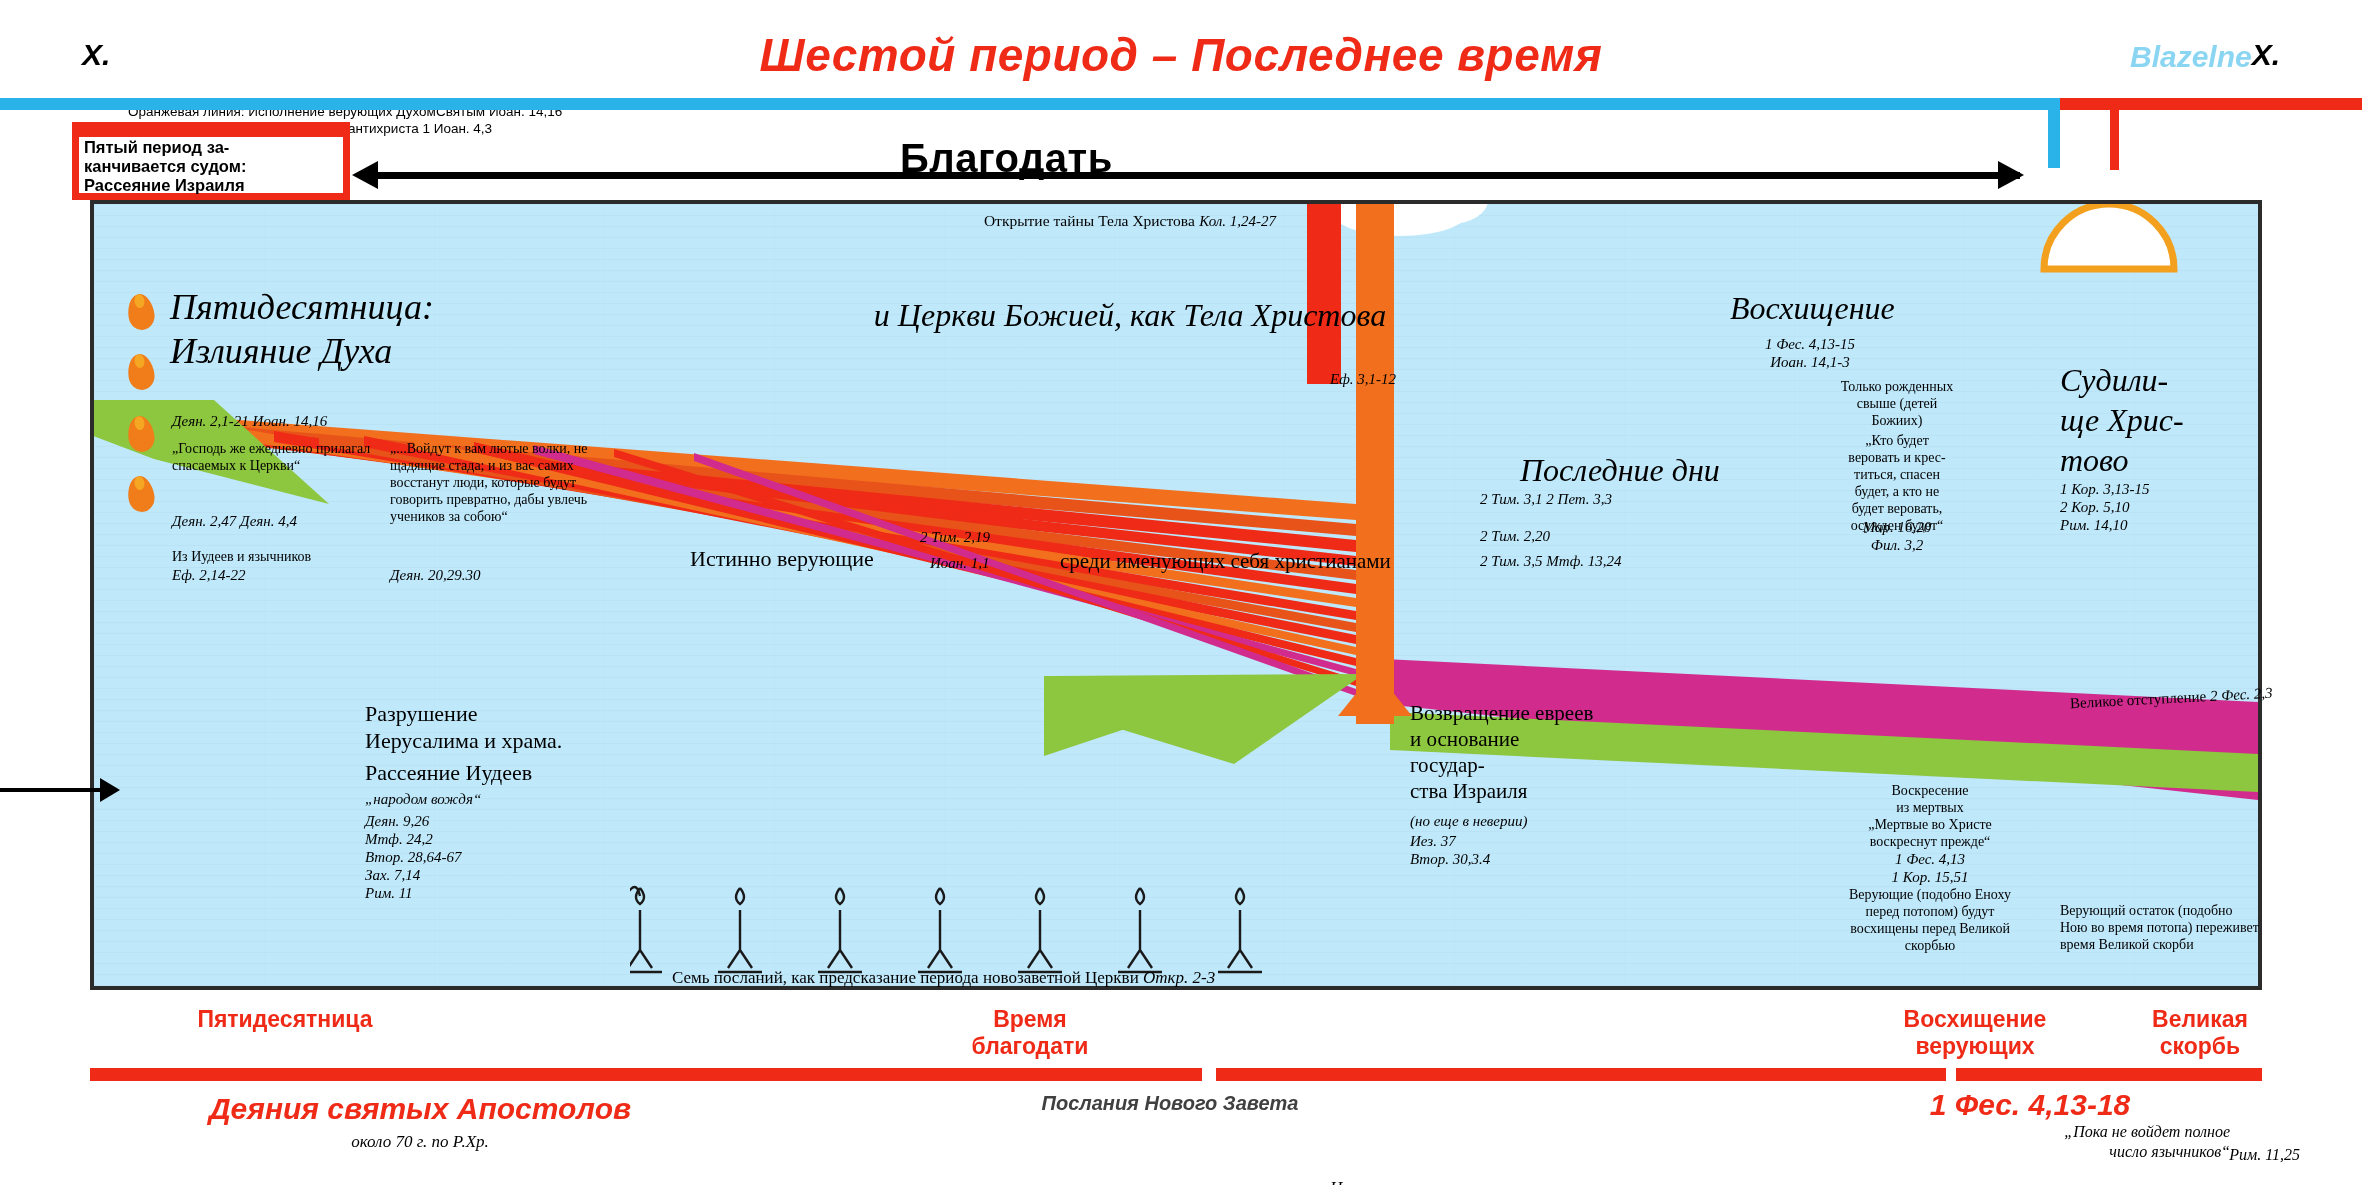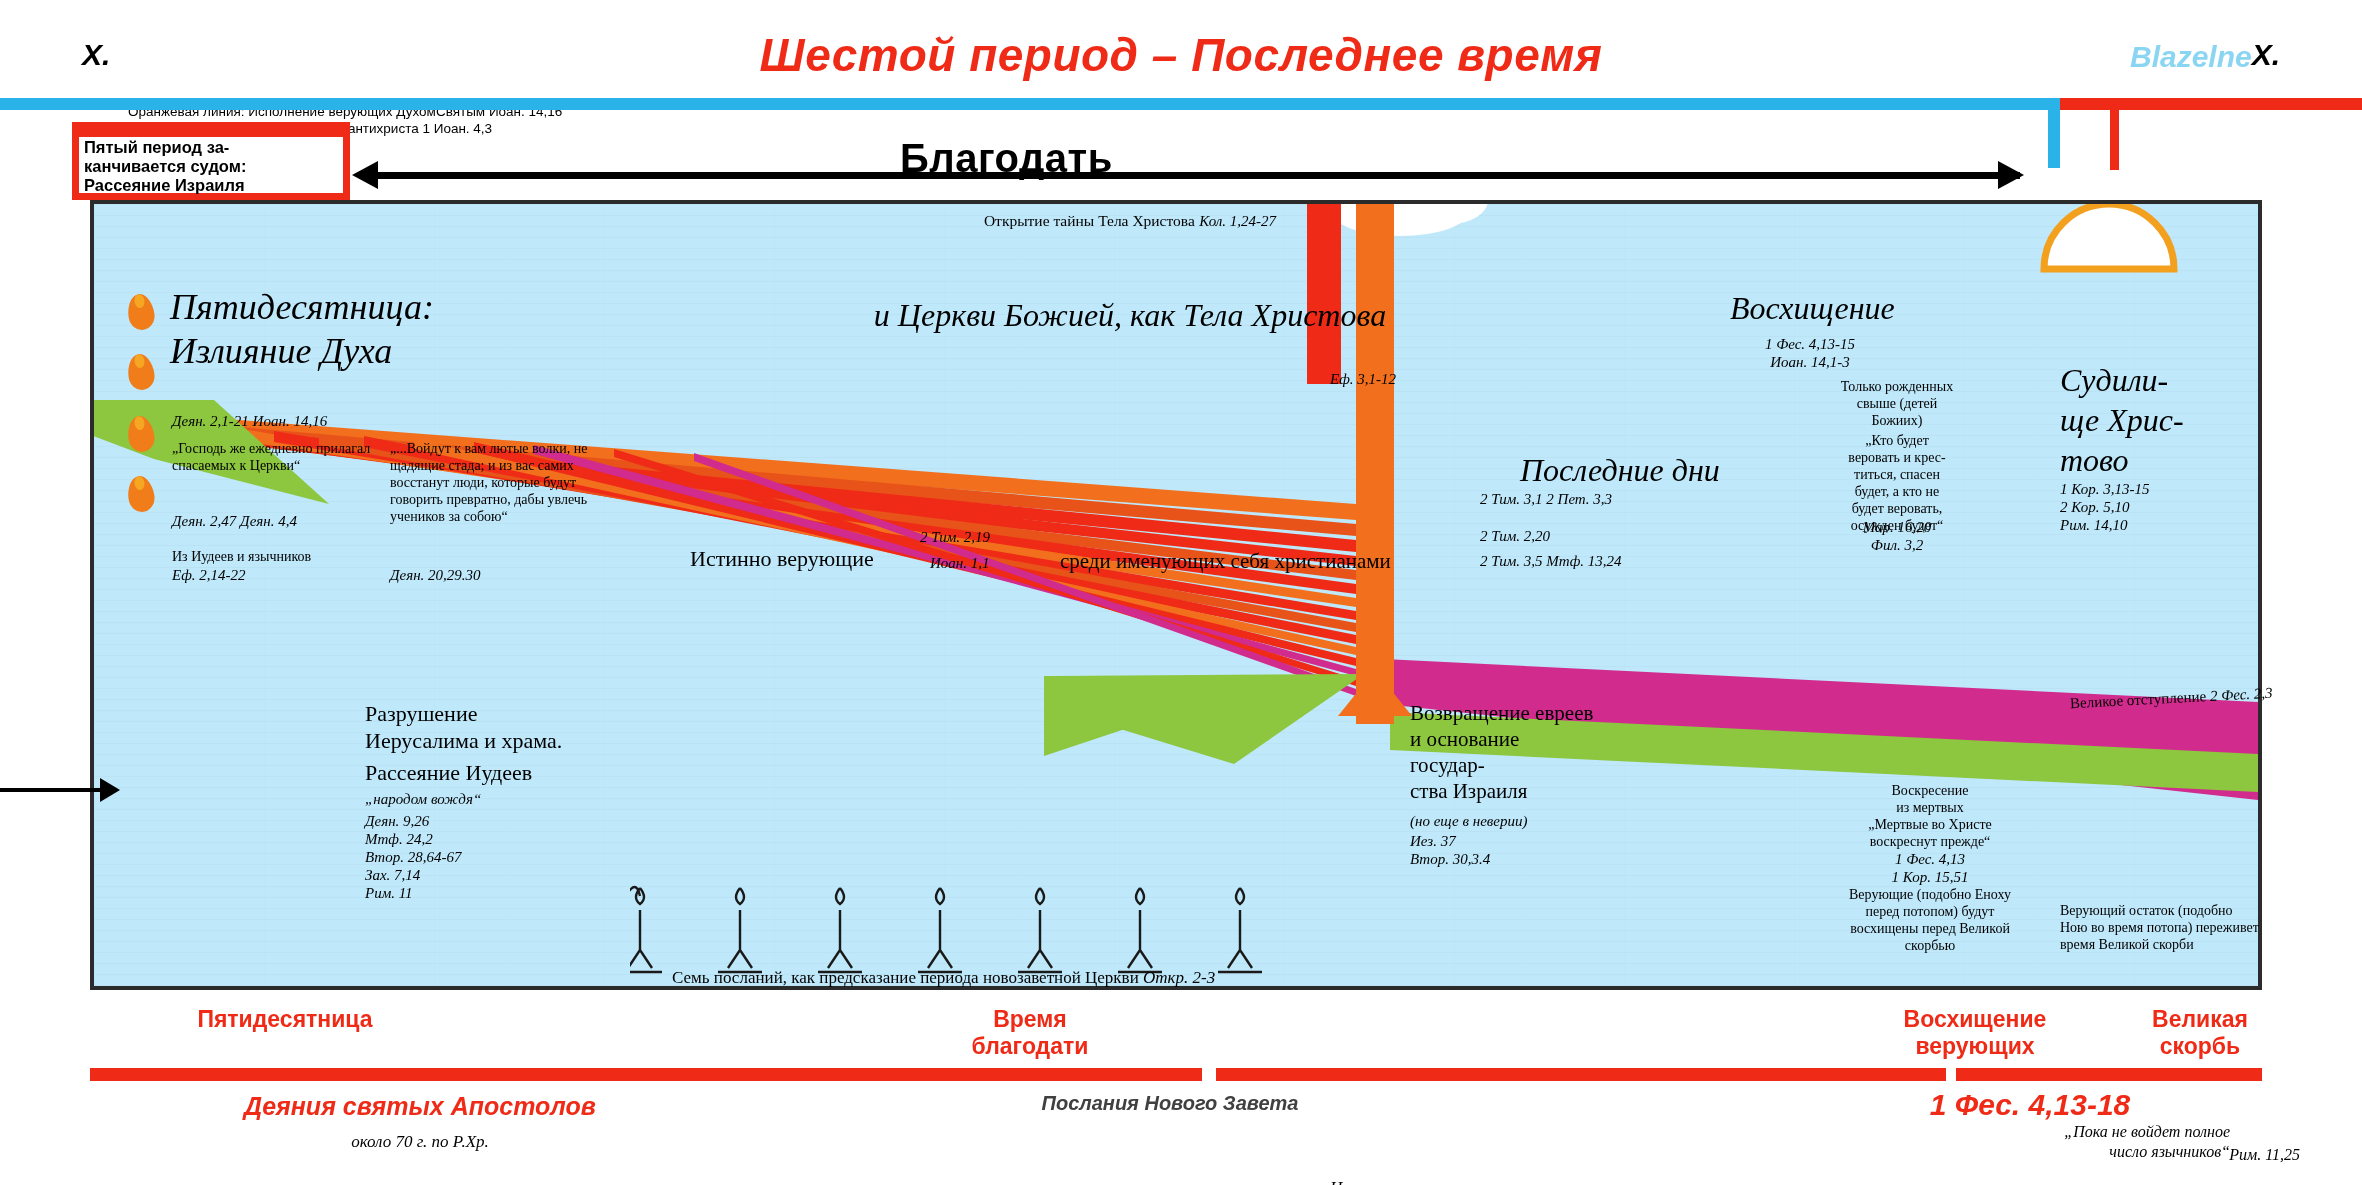--- a/index.html
+++ b/index.html
@@ -46,21 +46,21 @@
   .flame:after{content:"";display:block;width:10px;height:14px;margin:4px auto 0;background:#f5a623;border-radius:50%;}
 
   
   .botlabel{font-size:23px;font-weight:bold;color:#ef2a16;text-align:center;line-height:27px;}
 
   
   #barA{left:90px;top:1068px;width:1112px;height:13px;background:#ef2a16;}
   #barB{left:1216px;top:1068px;width:730px;height:13px;background:#ef2a16;}
   #barC{left:1956px;top:1068px;width:306px;height:13px;background:#ef2a16;}
 
-  #footActs{left:90px;top:1092px;width:660px;text-align:center;font-size:25px;font-weight:bold;font-style:italic;color:#ef2a16;}
+  #footActs{left:90px;top:1092px;width:660px;text-align:center;font-size:30px;font-weight:bold;font-style:italic;color:#ef2a16;}
   #footEp{left:870px;top:1092px;width:600px;text-align:center;font-size:20px;font-weight:bold;font-style:italic;color:#404040;}
   #foot1fes{left:1800px;top:1088px;width:460px;text-align:center;font-size:30px;font-weight:bold;font-style:italic;color:#ef2a16;}
   #footActsSub{left:90px;top:1132px;width:660px;text-align:center;font-size:17px;font-style:italic;font-family:"Liberation Serif",serif;}
   #footNow{left:1330px;top:1178px;font-size:17px;font-style:italic;font-family:"Liberation Serif",serif;}
   #foot1fesSub{left:1790px;top:1122px;width:440px;text-align:right;font-size:16px;font-style:italic;font-family:"Liberation Serif",serif;line-height:20px;}
   #footRim{right:62px;top:1146px;font-size:16px;font-style:italic;font-family:"Liberation Serif",serif;}
 
   
   .tb{position:absolute;}
   .hd1{font-family:"Liberation Serif",serif;font-style:italic;font-size:36px;line-height:44px;}

